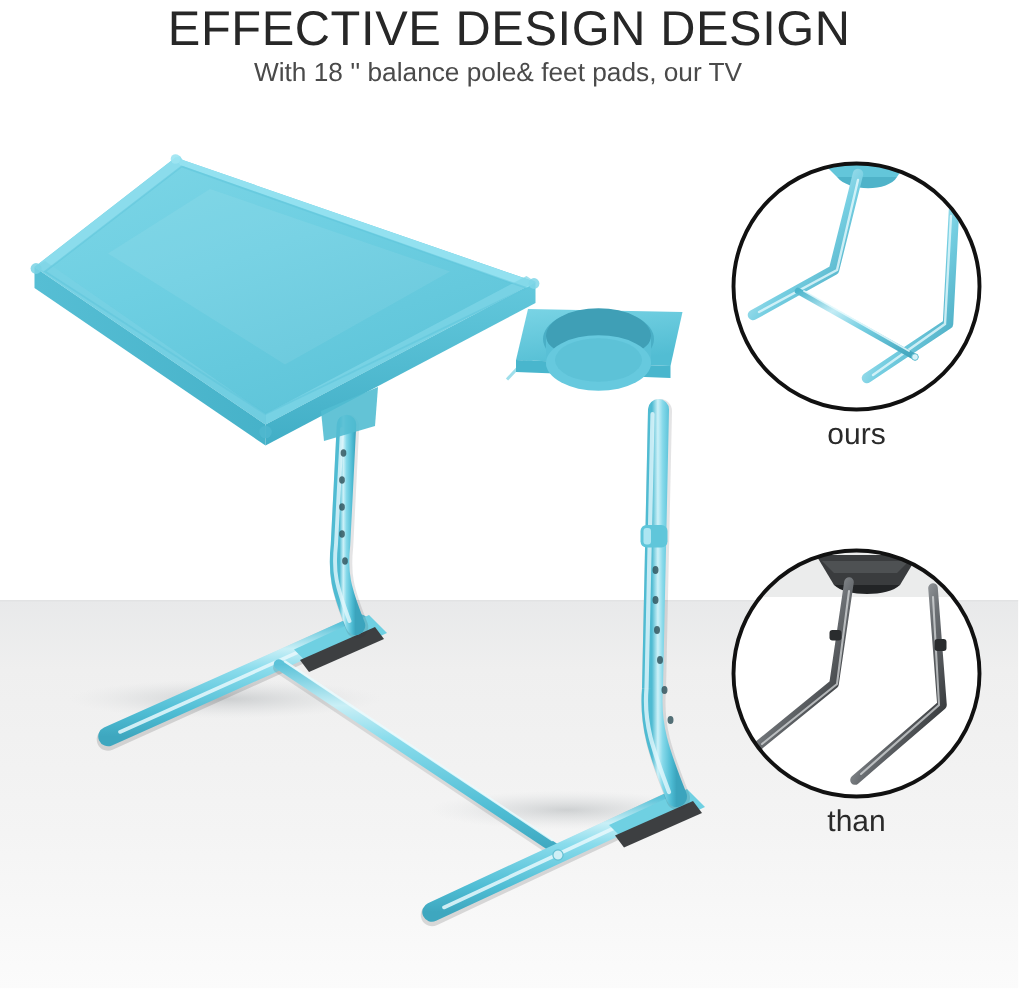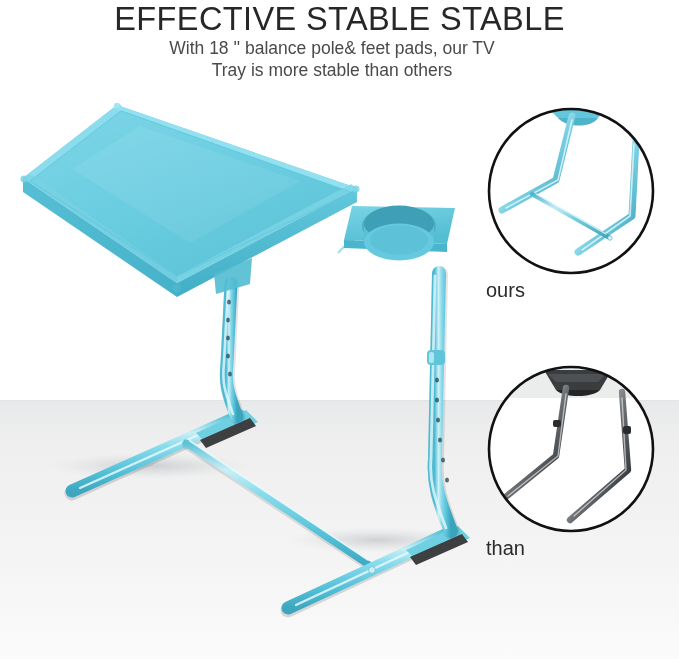--- a/index.html
+++ b/index.html
@@ -83,40 +83,39 @@
   .inset-other { left: 486px; top: 364px; }
 
   .inset-circle {
     position: relative;
     width: 170px;
     height: 170px;
   }
   .inset-label {
     position: relative;
     width: 170px;
-    text-align: left;
+    text-align: center;
     font-size: 20px;
     color: #2a2a2a;
     font-weight: 400;
     margin-top: 3px;
     line-height: 1.1;
   }
 </style>
 </head>
 <body>
 
 <div id="stage">
 
   <div class="backdrop-upper"></div>
   <div class="backdrop-floor"></div>
   <div class="backdrop-floor-line"></div>
 
-  <div class="headline">EFFECTIVE STABLE STABLE</div>
+  <div class="headline">EFFECTIVE DESIGN DESIGN</div>
   <div class="subline l1">With 18 '' balance pole&amp; feet pads, our TV</div>
-  <div class="subline l2">Tray is more stable than others</div>
 
   <div class="product-art">
     <svg width="490" height="560" viewBox="0 0 490 560" xmlns="http://www.w3.org/2000/svg">
       <defs>
         <linearGradient id="trayTop" x1="0" y1="0" x2="0.65" y2="1">
           <stop offset="0%" stop-color="#7ed6e6"></stop>
           <stop offset="45%" stop-color="#6ecfe2"></stop>
           <stop offset="100%" stop-color="#5cc3d8"></stop>
         </linearGradient>
         <linearGradient id="trayEdgeFront" x1="0" y1="0" x2="0" y2="1">

